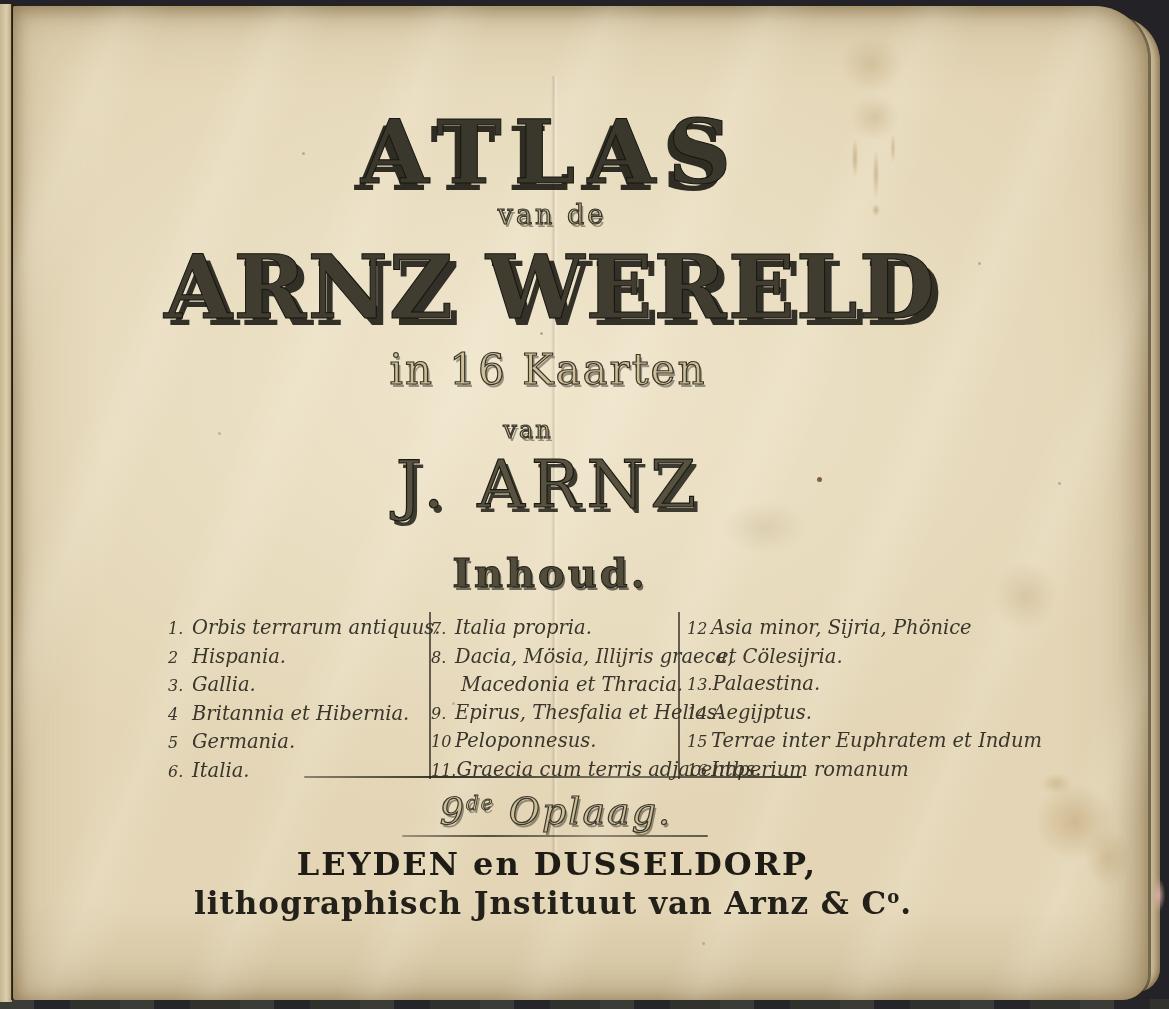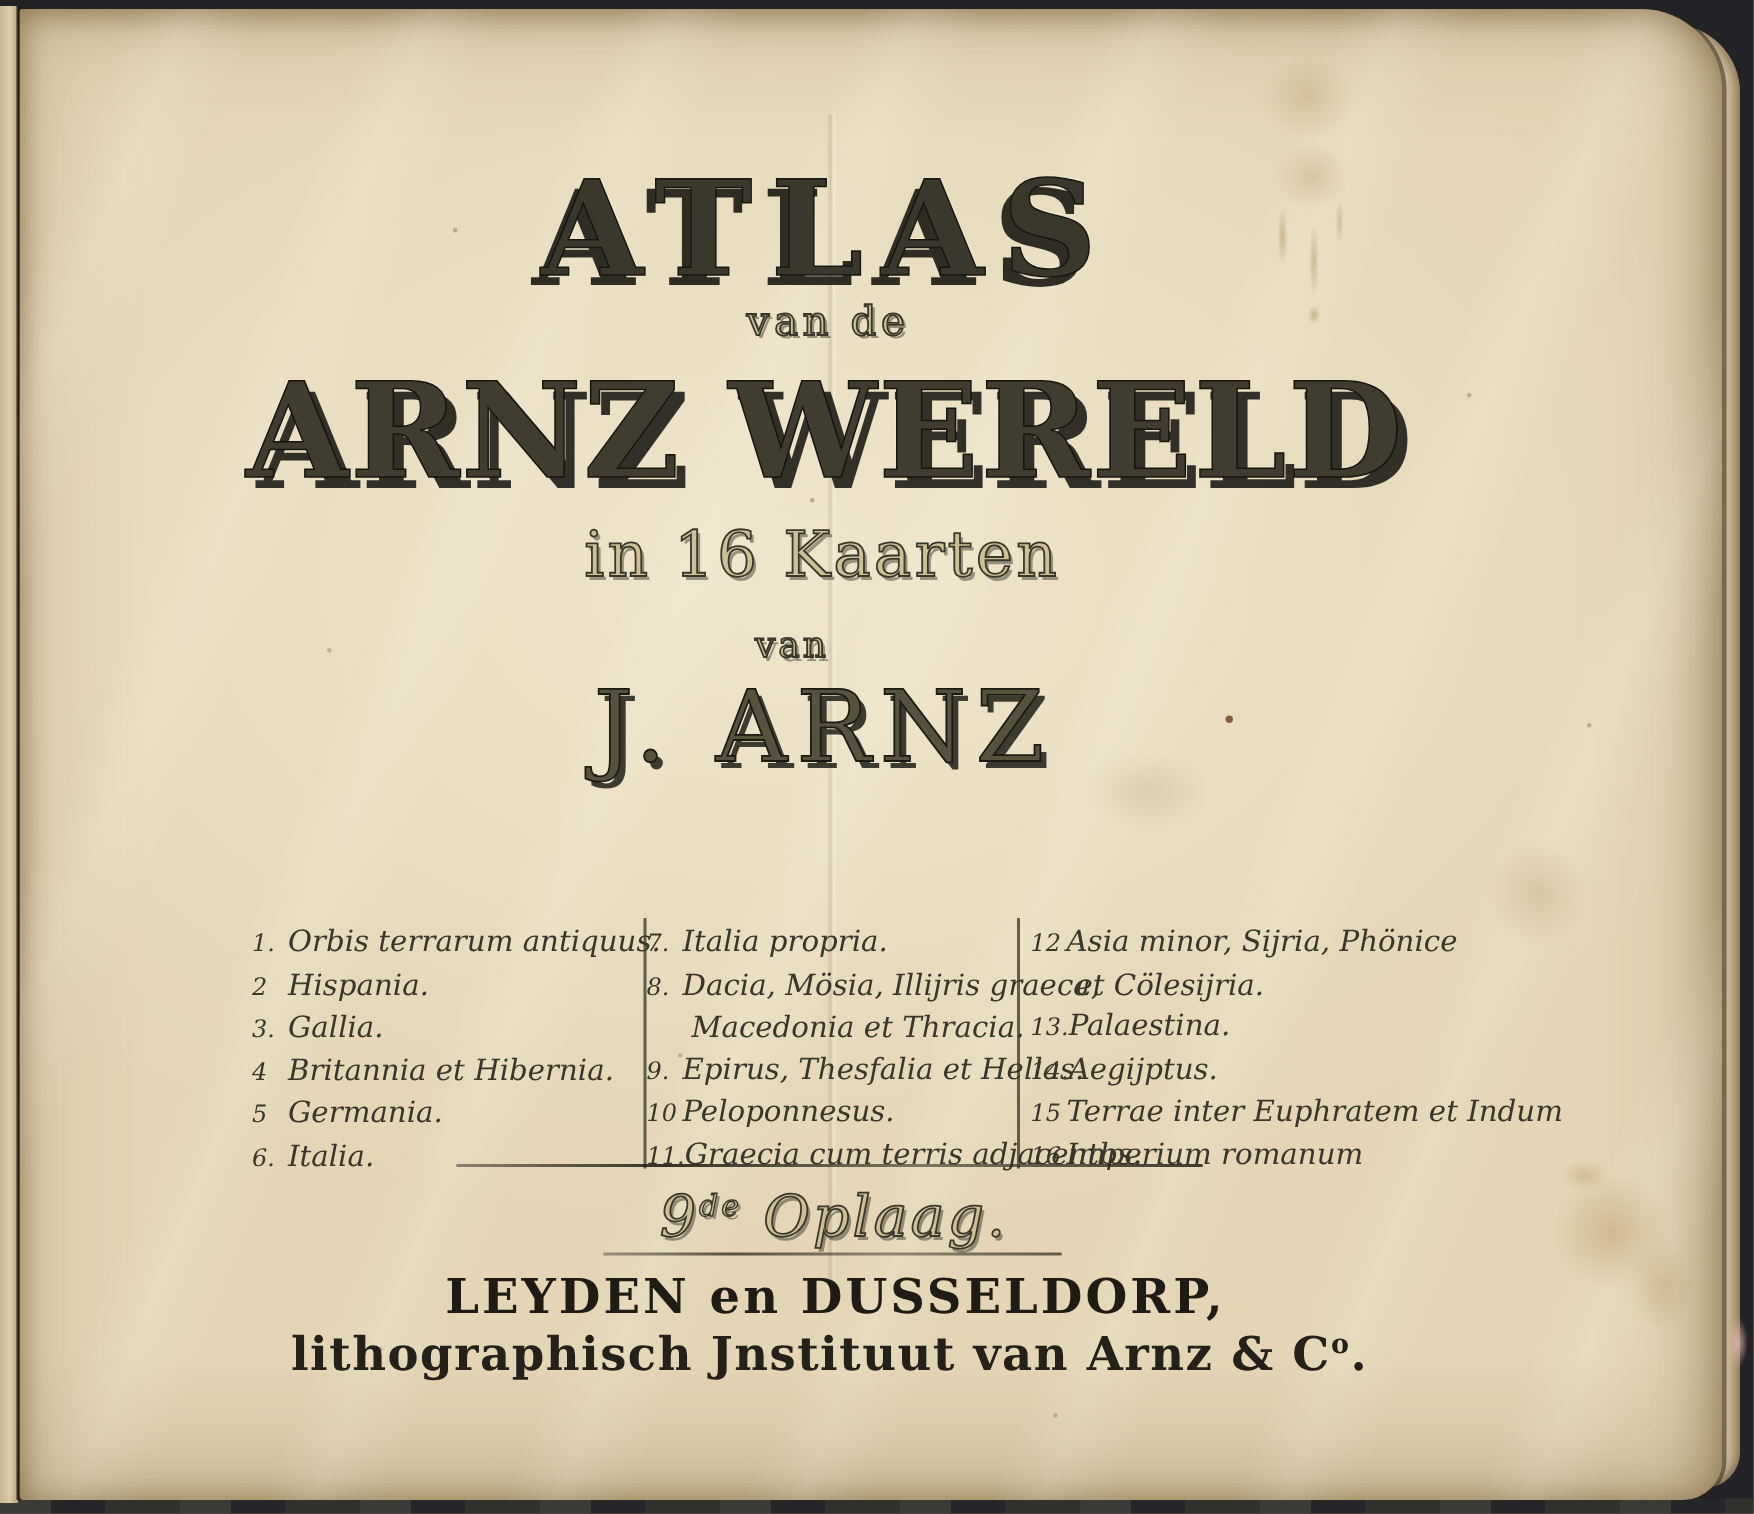--- a/index.html
+++ b/index.html
@@ -136,20 +136,21 @@
   <div class="specks"></div>
 
   <div class="content">
 
     <div class="abs ctr t-atlas">ATLAS</div>
     <div class="abs ctr outl t-vande">van de</div>
     <div class="abs ctr t-oude">ARNZ WERELD</div>
     <div class="abs ctr outl t-kaarten">in 16 Kaarten</div>
     <div class="abs ctr outl t-van">van</div>
     <div class="abs ctr t-arnz">J. ARNZ</div>
+    <div class="abs ctr t-inhoud">Inhoud.</div>
 
     <div class="toc toc-col1">
       <div><span class="num">1.</span><span>Orbis terrarum antiquus.</span></div>
       <div><span class="num">2</span><span>Hispania.</span></div>
       <div><span class="num">3.</span><span>Gallia.</span></div>
       <div><span class="num">4</span><span>Britannia et Hibernia.</span></div>
       <div><span class="num">5</span><span>Germania.</span></div>
       <div><span class="num">6.</span><span>Italia.</span></div>
     </div>
 

